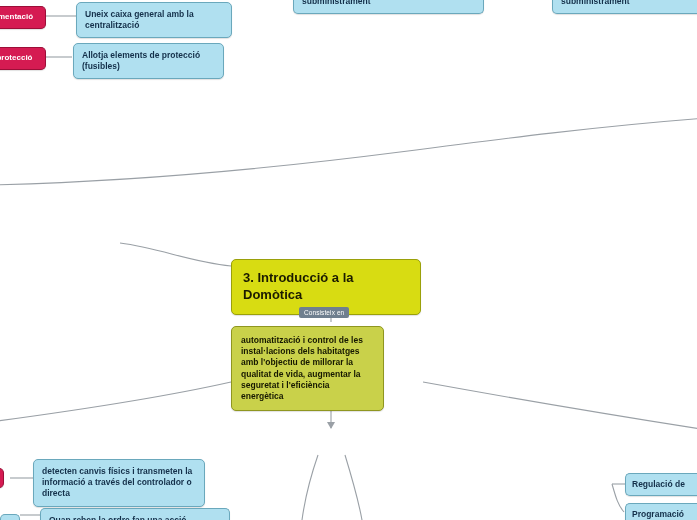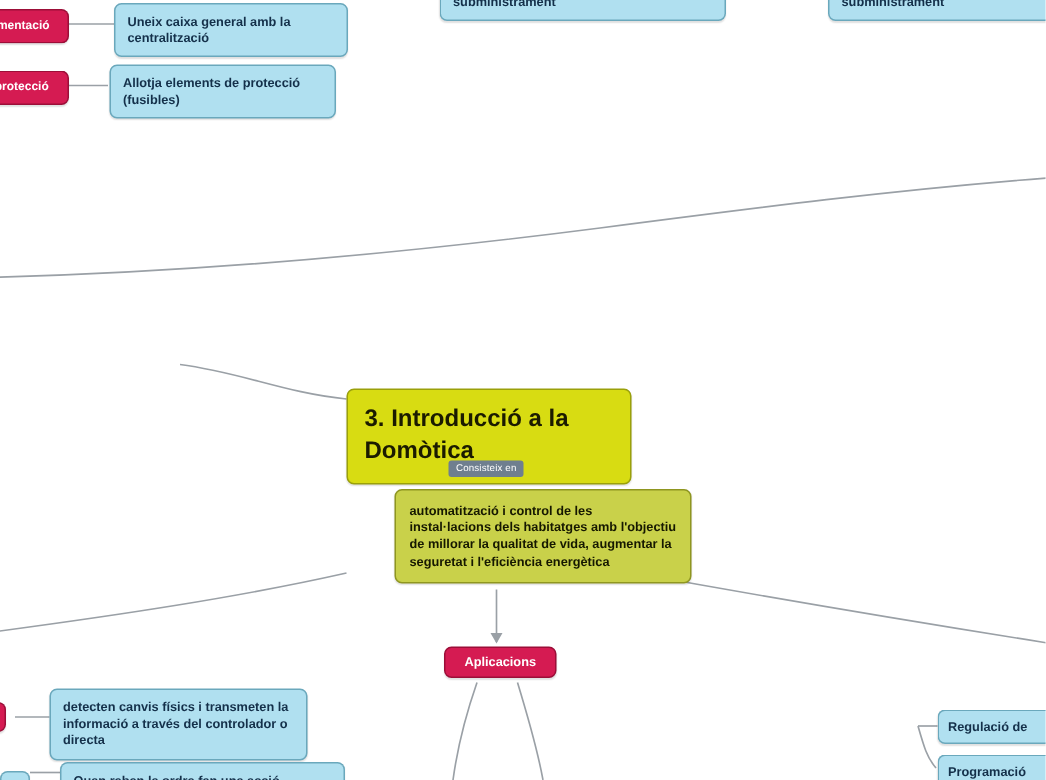--- a/index.html
+++ b/index.html
@@ -51,21 +51,21 @@
     border-color: #8f9620;
     color: #161800;
   }
   .n-crimson {
     background: #d51b52;
     border-color: #9c0e38;
     color: #ffffff;
     text-align: center;
   }
   .title-node {
-    font-size: 16px;
+    font-size: 13px;
     line-height: 1.3;
   }
   .label-pill {
     position: absolute;
     background: #6f7f8f;
     color: #ffffff;
     font-size: 6.5px;
     padding: 2px 5px;
     border-radius: 2px;
     white-space: nowrap;
@@ -137,27 +137,24 @@
   </div>
 
   <div class="node n-yellow title-node" style="left:231px; top:259px; width:190px; padding:10px 11px;">
     <span>3. Introducció a la Domòtica</span>
   </div>
 
   <div class="label-pill" style="left:299px; top:307px;">
     <span>Consisteix en</span>
   </div>
 
-  <div class="node n-olive" style="left:231px; top:326px; width:198px; padding:8px 9px;margin-left:32px;">
+  <div class="node n-olive" style="left:231px; top:326px; width:153px; padding:8px 9px;">
     <span>automatització i control de les instal·lacions dels habitatges amb l'objectiu de millorar la qualitat de vida, augmentar la seguretat i l'eficiència energètica</span>
   </div>
 
-  <div class="node n-crimson" style="left:296px; top:431px; width:75px; padding:4px 6px;">
-    <span>Aplicacions</span>
-  </div>
 
   <div class="node n-crimson clip-left" style="left:-8px; top:468px; width:12px; height:20px; padding:3px;">
     <span></span>
   </div>
 
   <div class="node n-cyan" style="left:33px; top:459px; width:172px;">
     <span>detecten canvis físics i transmeten la informació a través del controlador o directa</span>
   </div>
 
   <div class="node n-cyan clip-bottom" style="left:40px; top:508px; width:190px; padding-bottom:8px;">

